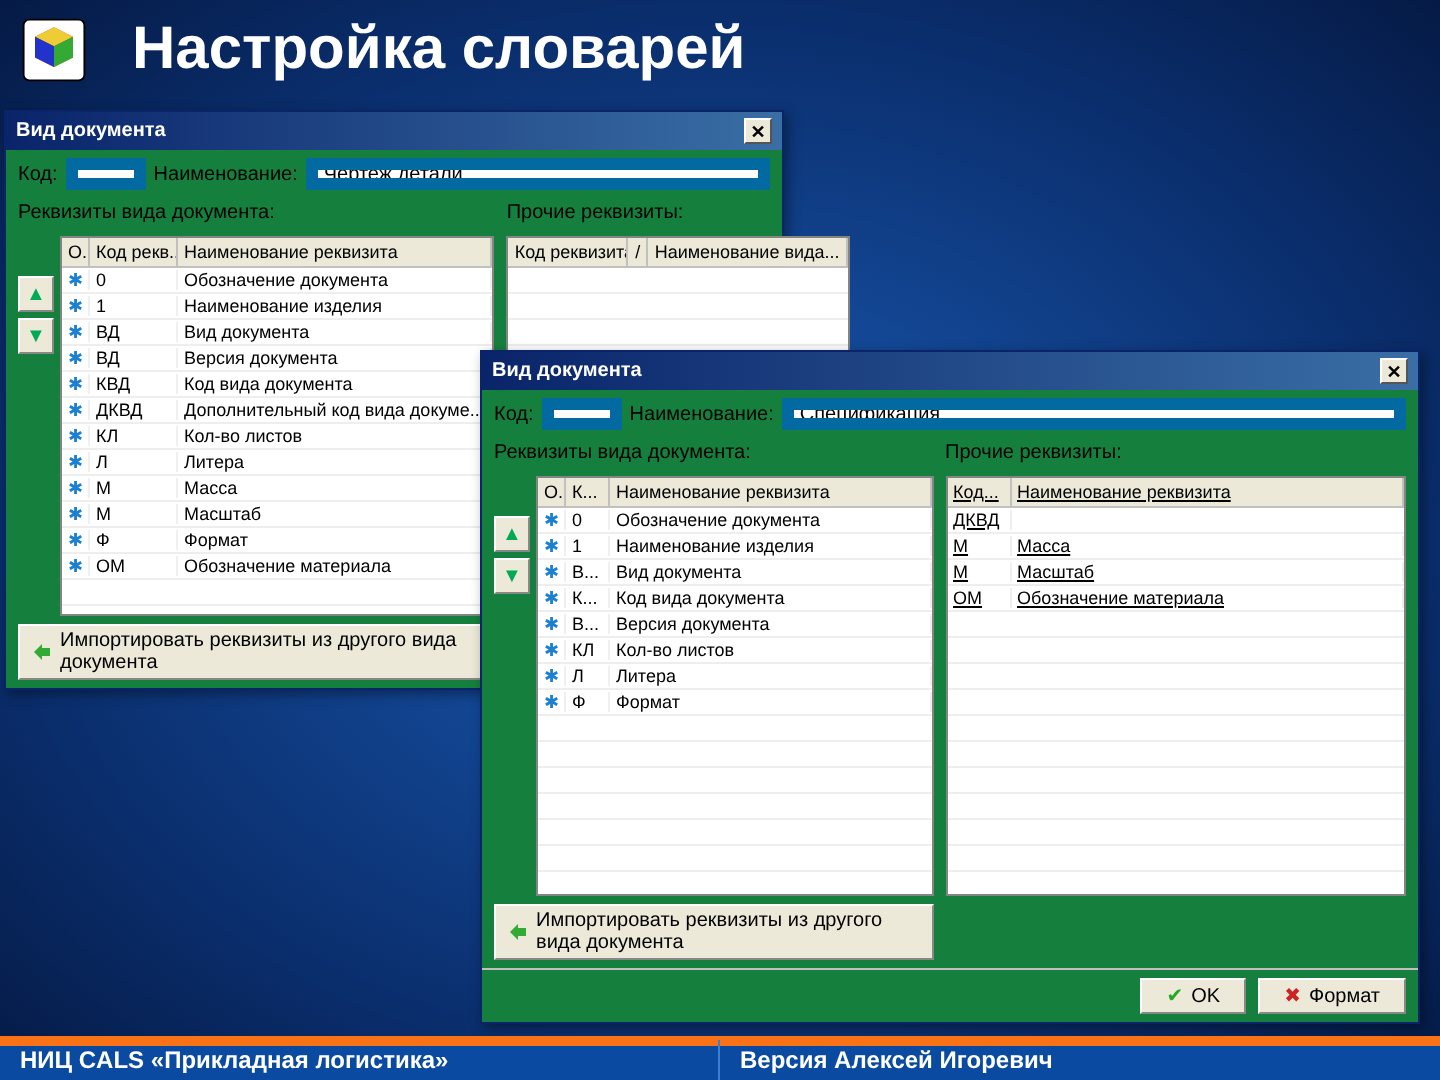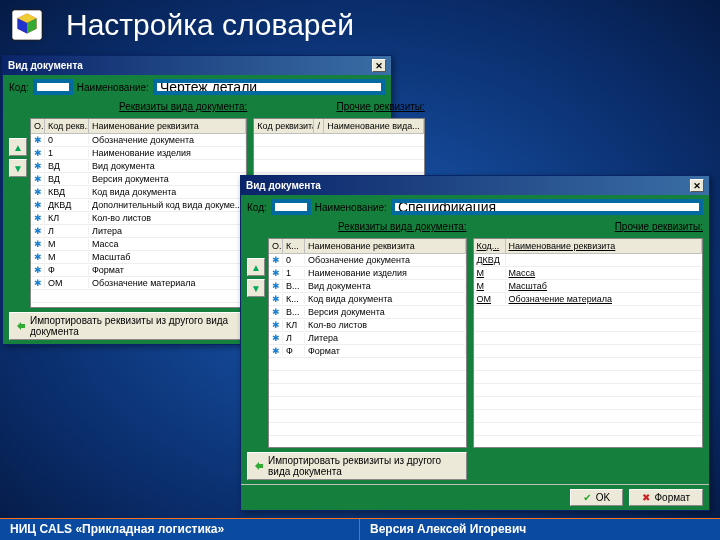--- a/index.html
+++ b/index.html
@@ -18,32 +18,33 @@
     height: 50px;
     padding: 0 8px;
   }
   .logo {
     width: 38px; height: 38px;
     margin-right: 20px;
   }
   .title {
     color: #fff;
     font-size: 30px;
-    font-weight: normal;
+    font-weight: bold;
   }
   .footer {
     position: absolute;
     bottom: 0; left: 0; right: 0;
     height: 22px;
     background: #0a4aa0;
-    border-top: 1px solid #f97316;
+    border-top: 5px solid #f97316;
     display: flex;
     color: #fff;
     font-size: 12px;
     font-weight: bold;
+    align-items: flex-end;
   }
   .footer > div { padding: 3px 10px; }
   .footer-left { flex: 0 0 50%; border-right: 1px solid #3b7fd1;}
   .footer-right { flex: 1; }
 
   .dialog {
     position: absolute;
     background: #15803d;
     border: 1px solid #0a246a;
     box-shadow: 2px 2px 6px rgba(0,0,0,.4);
@@ -66,30 +67,30 @@
     font-size: 9px;
     border: 1px solid #fff;
     border-right-color:#555; border-bottom-color:#555;
     cursor: pointer;
   }
   .dlg-body { padding: 4px 6px; }
   .form-row { display: flex; align-items: center; gap: 4px; margin-bottom: 4px;}
   .form-row label { font-size: 10px; }
   .inp {
     background: #fff;
-    border: 4px solid #0369a1;
+    border: 6px solid #0369a1;
     height: 16px;
-    font-size: 14px;
+    font-size: 10px;
     padding: 0 3px;
   }
   .inp.code { width: 40px; }
   .inp.name { flex: 1; }
   .columns { display: flex; gap: 6px; }
   .col { flex: 1; }
-  .col-title { text-align: right; font-size: 10px; margin: 2px 0 6px; text-decoration: underline; }
+  .col-title { text-align: left; font-size: 10px; margin: 2px 0 6px; }
   .grid-wrap { display: flex; gap: 3px; }
   .arrows { display: flex; flex-direction: column; gap: 3px; padding-top:20px;}
   .arrow-btn {
     width: 18px; height: 18px;
     background: #ece9d8;
     border: 1px solid #fff;
     border-right-color:#888; border-bottom-color:#888;
     display: flex; align-items:center; justify-content:center;
     color:#0a5; font-size:10px;
     cursor:pointer;

